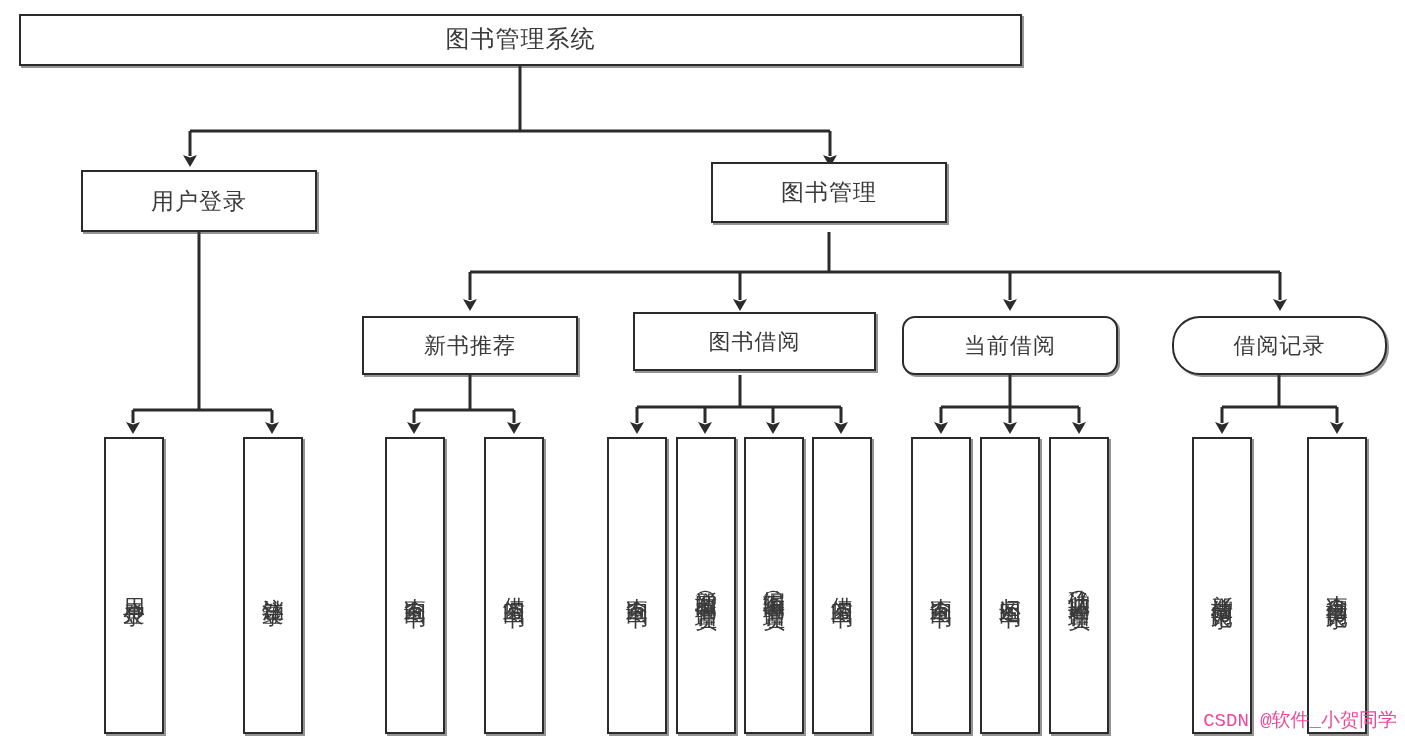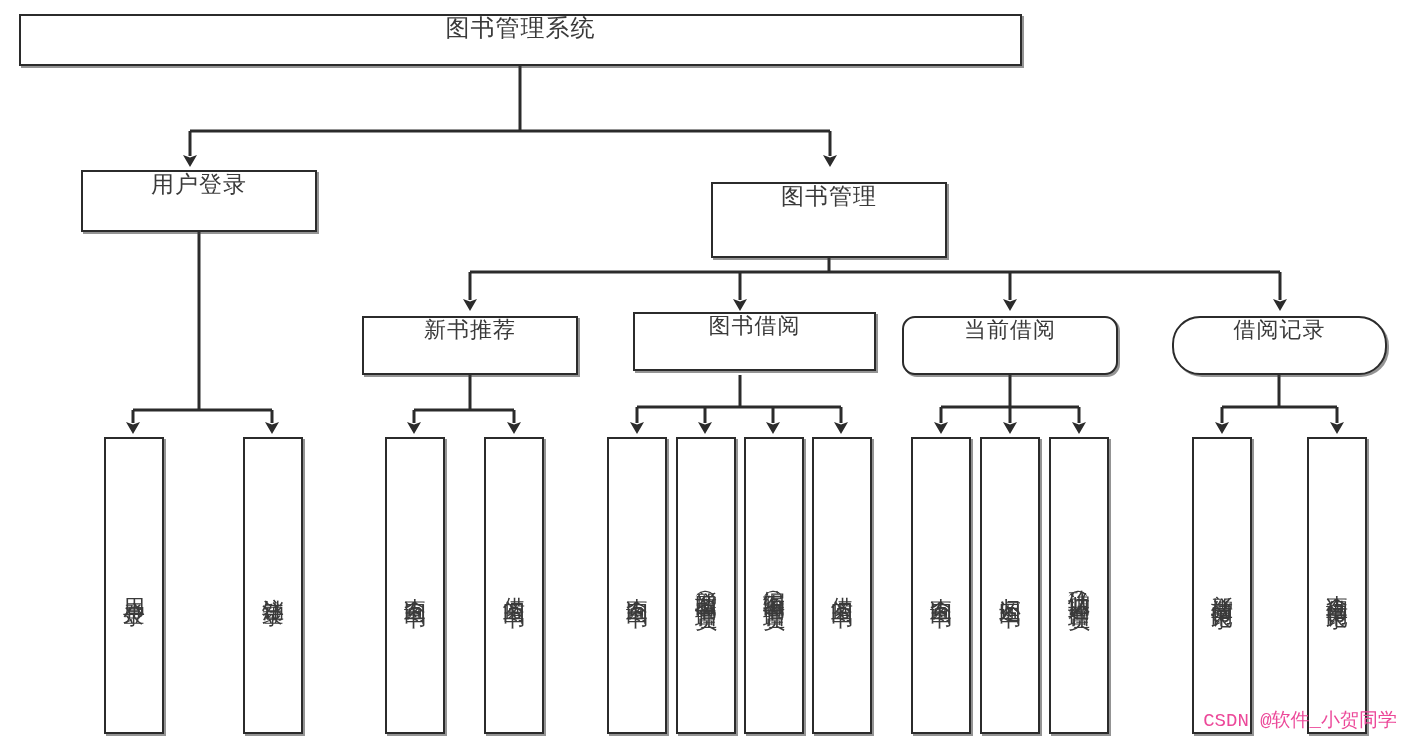--- a/index.html
+++ b/index.html
@@ -13,21 +13,21 @@
   #canvas{position:relative;width:1405px;height:747px;}
 
   svg#links{position:absolute;left:0;top:0;width:1405px;height:747px;pointer-events:none;}
 
   .node{
     position:absolute;
     box-sizing:border-box;
     background:#ffffff;
     border:2px solid #2b2b2b;
     display:flex;
-    align-items:flex-start;
+    align-items:center;
     justify-content:center;
     box-shadow:2px 2px 0 rgba(60,60,60,.55);
     z-index:2;
   }
   .node .lbl{
     color:#3a3a3a;
     letter-spacing:1px;
     white-space:nowrap;
     line-height:1.05;
   }
@@ -118,21 +118,21 @@
     </g>
   </svg>
 
   <div class="node root" style="left:19px;top:14px;width:1003px;height:52px;">
     <span class="lbl">图书管理系统</span>
   </div>
 
   <div class="node lvl2" style="left:81px;top:170px;width:236px;height:62px;">
     <span class="lbl">用户登录</span>
   </div>
-  <div class="node lvl2" style="left:711px;top:182px;width:236px;height:76px;">
+  <div class="node lvl2" style="left:711px;top:162px;width:236px;height:61px;">
     <span class="lbl">图书管理</span>
   </div>
 
   <div class="node lvl3" style="left:362px;top:316px;width:216px;height:59px;">
     <span class="lbl">新书推荐</span>
   </div>
   <div class="node lvl3" style="left:633px;top:312px;width:243px;height:59px;">
     <span class="lbl">图书借阅</span>
   </div>
   <div class="node lvl3" style="left:902px;top:316px;width:216px;height:59px;border-radius:13px;">

